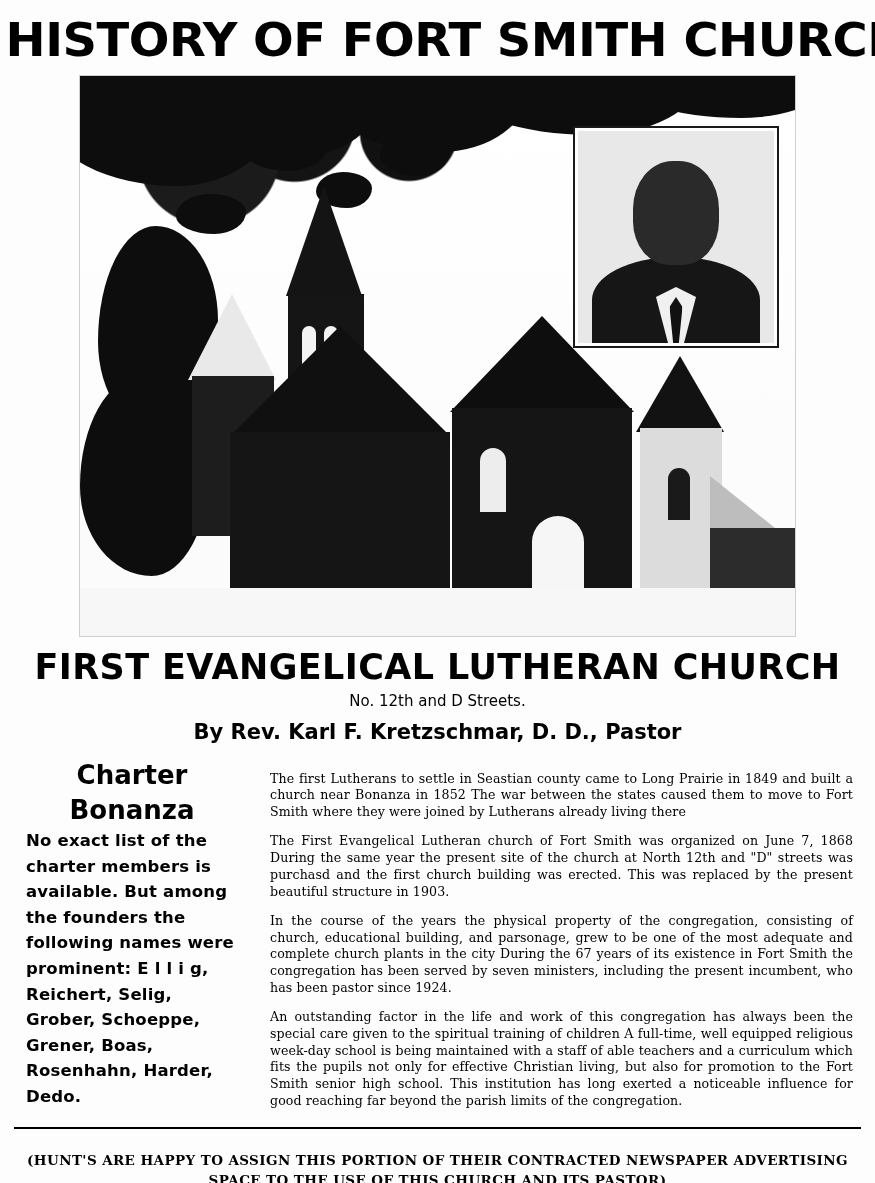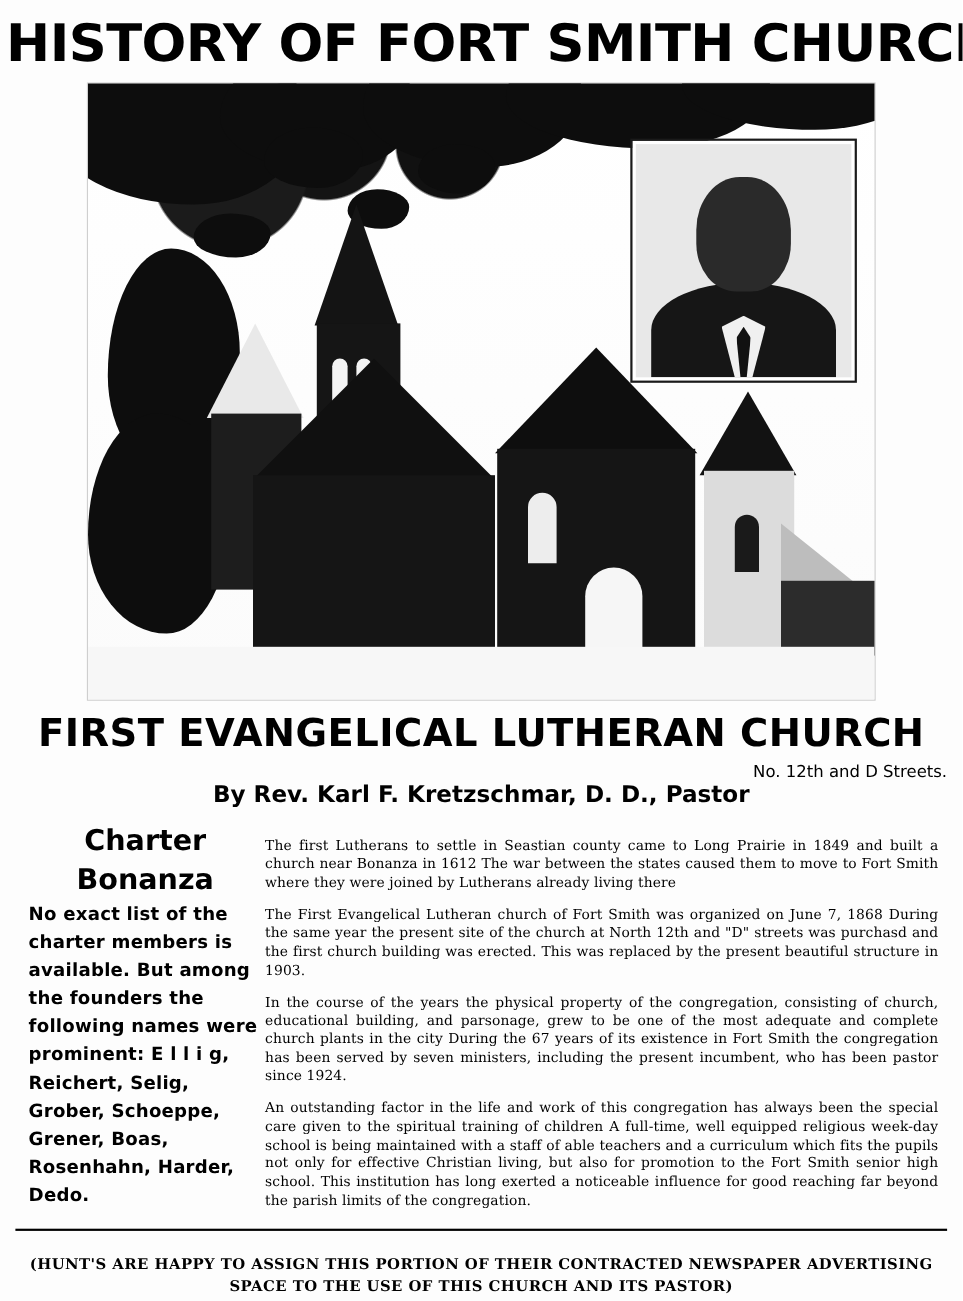--- a/index.html
+++ b/index.html
@@ -142,37 +142,38 @@
   
   .church-name {
     text-align: center;
     font-weight: bold;
     font-size: 35px;
     letter-spacing: 0.4px;
     margin-top: 10px;
     font-family: "DejaVu Sans", sans-serif;
   }
   .church-addr {
-    text-align: right;
+    text-align: center;
     font-size: 15px;
     margin-top: 5px;
     font-family: "DejaVu Sans", sans-serif;
   }
   .byline {
     text-align: center;
     font-size: 21px;
     font-weight: bold;
+    margin-top: 10px;
     font-family: "DejaVu Sans", sans-serif;
   }
 
   
   .columns {
     display: flex;
     margin-top: 14px;
-    gap: 3px;
+    gap: 32px;
     padding: 0 4px;
   }
   .col-left {
     width: 212px;
     flex: 0 0 212px;
     padding-left: 8px;
   }
   .charter-title {
     font-size: 26px;
     font-weight: bold;
@@ -276,21 +277,21 @@
   <div class="byline">By Rev. Karl F. Kretzschmar, D. D., Pastor</div>
 
   <div class="columns">
     <div class="col-left">
       <div class="charter-title">Charter</div>
       <div class="charter-title">Bonanza</div>
       <div class="charter-body">No exact list of the charter members is available. But among the founders the following names were prominent:  E l l i g, Reichert, Selig, Grober, Schoeppe, Grener, Boas, Rosenhahn, Harder, Dedo.</div>
     </div>
 
     <div class="col-right">
-      <p class="para">The first Lutherans to settle in Seastian county came to Long Prairie in 1849 and built a church near Bonanza in 1612  The war between the states caused them to move to Fort Smith where they were joined by Lutherans already living there</p>
+      <p class="para">The first Lutherans to settle in Seastian county came to Long Prairie in 1849 and built a church near Bonanza in 1852  The war between the states caused them to move to Fort Smith where they were joined by Lutherans already living there</p>
       <p class="para">The First Evangelical Lutheran church of Fort Smith was organized on June 7, 1868  During the same year the present site of the church at North 12th and "D" streets was purchasd and the first church building was erected. This was replaced by the present beautiful structure in 1903.</p>
       <p class="para">In the course of the years the physical property of the congregation, consisting of church, educational building, and parsonage, grew to be one of the most adequate and complete church plants in the city  During the 67 years of its existence in Fort Smith the congregation has been served by seven ministers, including the present incumbent, who has been pastor since 1924.</p>
       <p class="para">An outstanding factor in the life and work of this congregation has always been the special care given to the spiritual training of children   A full-time, well equipped religious week-day school is being maintained with a staff of able teachers and a curriculum which fits the pupils not only for effective Christian living, but also for promotion to the Fort Smith senior high school.  This institution has long exerted a noticeable influence for good reaching far beyond the parish limits of the congregation.</p>
     </div>
   </div>
 
   <div class="footer-note">(HUNT'S ARE HAPPY TO ASSIGN THIS PORTION OF THEIR CONTRACTED NEWSPAPER ADVERTISING SPACE TO THE USE OF THIS CHURCH AND ITS PASTOR)</div>
 
 </div>
 

